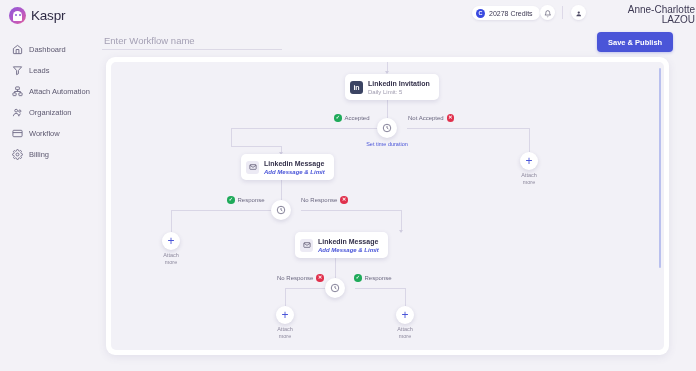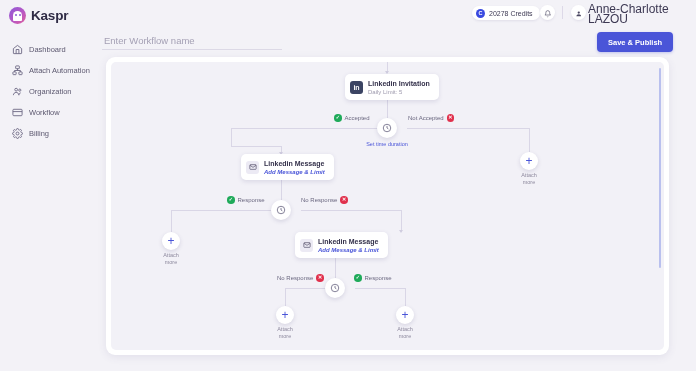--- a/index.html
+++ b/index.html
@@ -24,21 +24,21 @@
   }
   .brand-mark .ghost {
     position: absolute; left: 4px; top: 3.5px; width: 9px; height: 10px;
     background: #fff; border-radius: 5px 5px 1px 1px;
   }
   .brand-mark .ghost:after {
     content:""; position:absolute; left:1.5px; top:3px; width:2px; height:2px;
     border-radius:50%; background:#8e5bd8;
     box-shadow: 4px 0 0 #8e5bd8;
   }
-  .brand-name { font-size: 13.5px; font-weight: 700; color: #2f2b45; letter-spacing: -0.2px; }
+  .brand-name { font-size: 13.5px; font-weight: 400; color: #2f2b45; letter-spacing: -0.2px; }
 
   .nav { margin-top: 15px; }
   .nav-item {
     display: flex; align-items: center; gap: 6px;
     padding: 5px 0 5px 12px; cursor: pointer;
   }
   .nav-item .ico { width: 11px; height: 11px; flex: none; color: #6e6a85; }
   .nav-item .ico svg { display: block; width: 11px; height: 11px; }
   .nav-label { font-size: 7.5px; color: #5d5970; white-space: nowrap; }
 
@@ -80,22 +80,22 @@
 
   .avatar-btn {
     position: absolute; left: 474px; top: 5px;
     width: 15px; height: 15px; border-radius: 50%; background: #fff;
     box-shadow: 0 1px 2.5px rgba(60,50,110,.10);
     display: flex; align-items: center; justify-content: center; cursor: pointer;
   }
   .avatar-btn svg { width: 7.5px; height: 7.5px; color: #4b4762; }
 
   .user-name {
-    position: absolute; left: 491px; top: 5px; width: 95px;
-    font-size: 12px; color: #3d3953; text-align: left; line-height: 9.5px;
+    position: absolute; left: 503px; top: 5px; width: 95px;
+    font-size: 10px; color: #3d3953; text-align: right; line-height: 9.5px;
   }
 
   .wf-input-wrap { position: absolute; left: 5px; top: 30px; width: 180px; }
   .wf-input {
     width: 100%; border: none; border-bottom: 1px solid #dcd9e6;
     background: transparent; outline: none;
     font-family: "Liberation Sans", sans-serif;
     font-size: 9.5px; color: #4b4762; padding: 0 0 3px 2px;
   }
   .wf-input::placeholder { color: #a5a1b5; }
@@ -191,20 +191,28 @@
 
     <div class="nav">
       <div class="nav-item">
         <span class="ico">
           <svg viewBox="0 0 24 24" fill="none" stroke="currentColor" stroke-width="2">
               <path d="M3 10l9-7 9 7v10a1 1 0 0 1-1 1H4a1 1 0 0 1-1-1z"></path>
               <path d="M9 21V12h6v9"></path>
             </svg>
         </span>
         <span class="nav-label">Dashboard</span>
+      </div>
+      <div class="nav-item">
+        <span class="ico">
+          <svg viewBox="0 0 24 24" fill="none" stroke="currentColor" stroke-width="2">
+              <path d="M3 4h18l-7 8v7l-4 2v-9z"></path>
+            </svg>
+        </span>
+        <span class="nav-label">Leads</span>
       </div>
       <div class="nav-item">
         <span class="ico">
           <svg viewBox="0 0 24 24" fill="none" stroke="currentColor" stroke-width="2">
               <rect x="8" y="2" width="8" height="6" rx="1"></rect>
               <rect x="2" y="15" width="7" height="6" rx="1"></rect>
               <rect x="15" y="15" width="7" height="6" rx="1"></rect>
               <path d="M12 8v4M5.5 15v-3h13v3"></path>
             </svg>
         </span>

